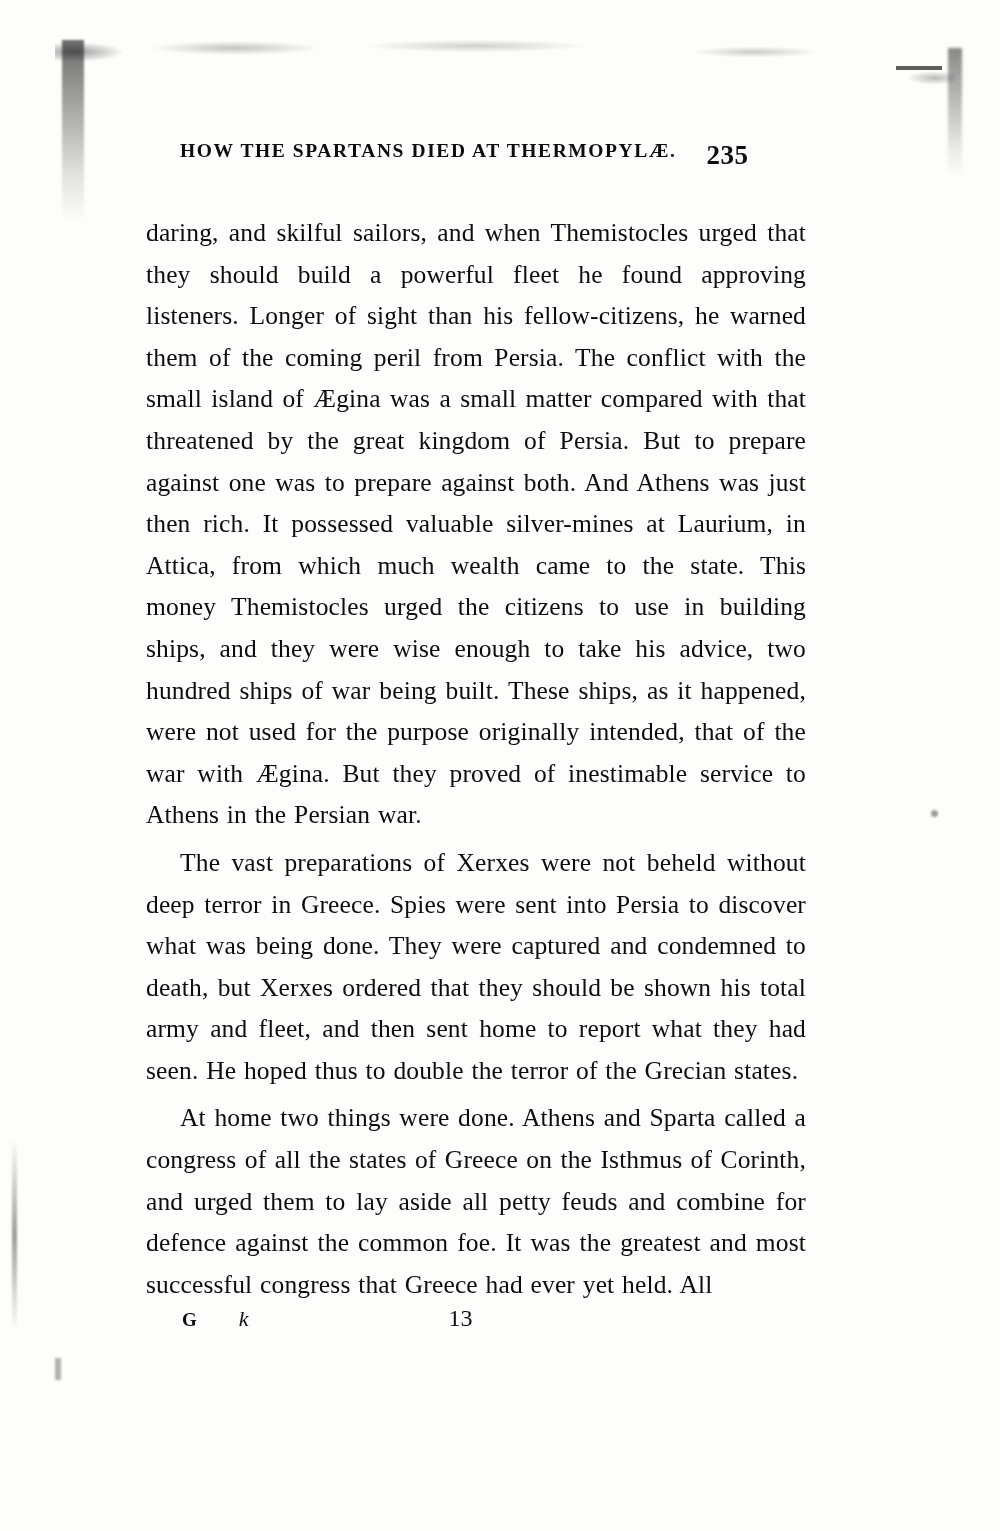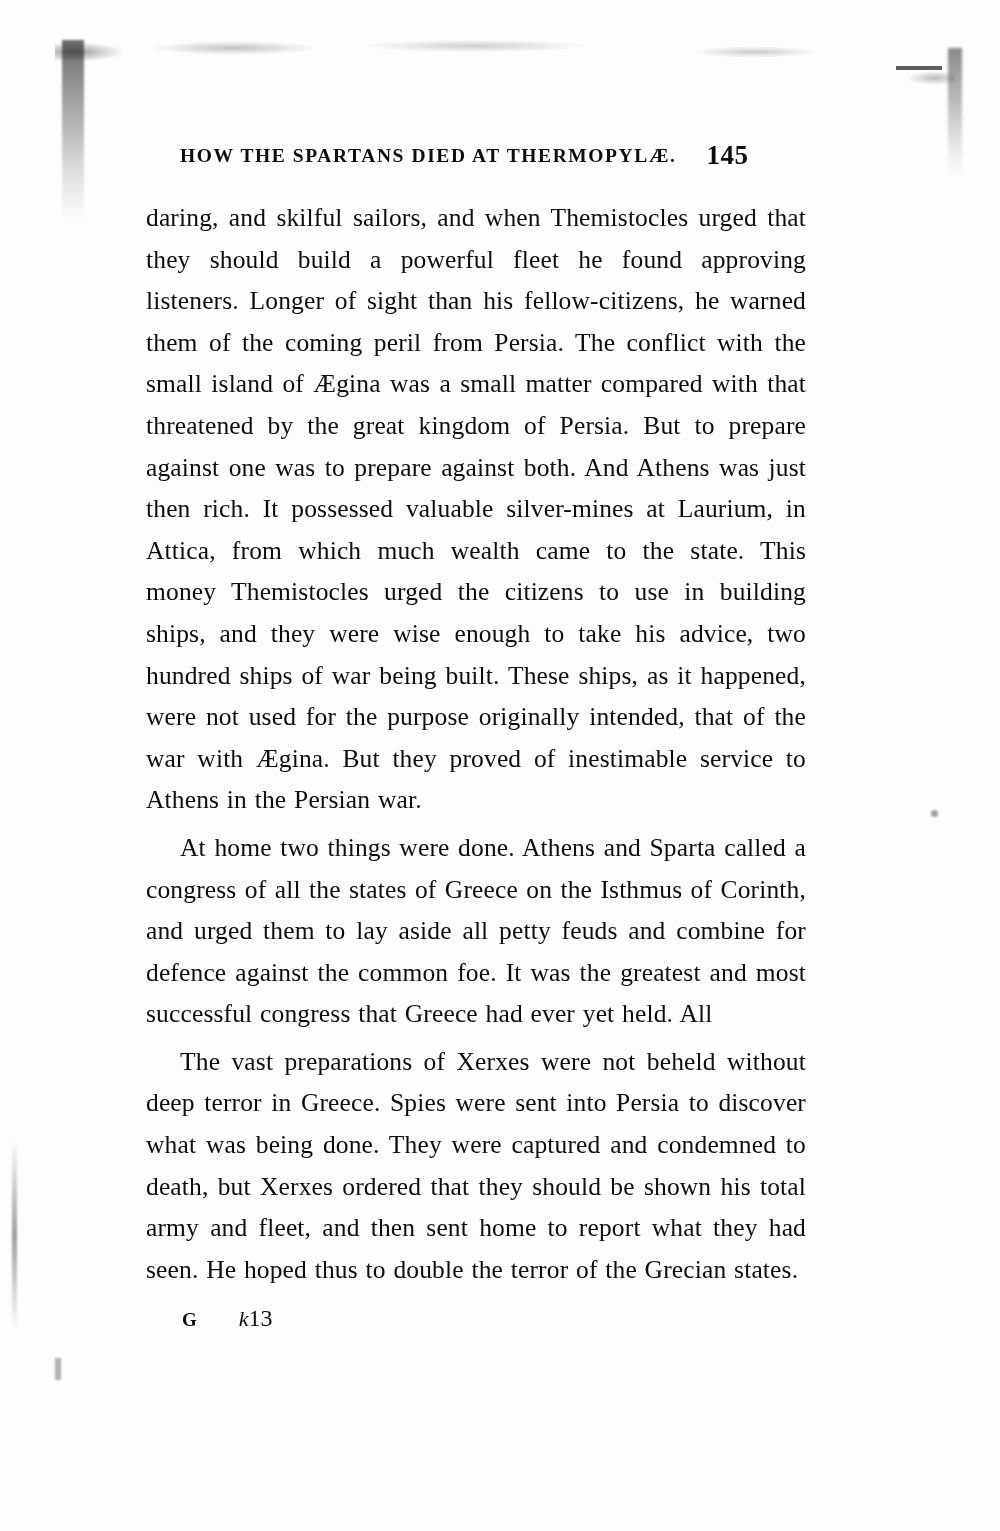--- a/index.html
+++ b/index.html
@@ -102,23 +102,23 @@
   
   .page-content {
     position: absolute;
     top: 140px;
     left: 140px;
     width: 672px;
   }
 
   .running-head {
     display: flex;
-    align-items: center;
+    align-items: flex-start;
     justify-content: flex-start;
-    margin: 0 0 26px 0;
+    margin: 0 0 41px 0;
     padding-left: 40px;
   }
   .running-head .title {
     font-size: 19.5px;
     letter-spacing: 1.6px;
     font-weight: bold;
     font-variant: small-caps;
     text-transform: uppercase;
     white-space: nowrap;
   }
@@ -155,20 +155,21 @@
     margin-left: 42px;
     font-size: 19px;
     font-weight: bold;
   }
   .sig-mark2 {
     margin-left: 42px;
     font-size: 22px;
     font-style: italic;
   }
   .footer-num {
+    margin-left: 200px;
     font-size: 24px;
   }
 
   
   .page-content, .page-footer {
     text-rendering: optimizeLegibility;
     -webkit-font-smoothing: none;
   }
 </style>
 </head>
@@ -181,28 +182,28 @@
   <div class="scan-edge-right"></div>
   <div class="scan-speck-a"></div>
   <div class="scan-speck-b"></div>
   <div class="scan-speck-c"></div>
 </div>
 
 <div class="page-content">
 
   <div class="running-head">
     <span class="title">HOW THE SPARTANS DIED AT THERMOPYLÆ.</span>
-    <span class="folio">145</span>
+    <span class="folio">235</span>
   </div>
 
   <p class="body-par">daring, and skilful sailors, and when Themistocles urged that they should build a powerful fleet he found approving listeners. Longer of sight than his fellow-citizens, he warned them of the coming peril from Persia. The conflict with the small island of Ægina was a small matter compared with that threatened by the great kingdom of Persia. But to prepare against one was to prepare against both. And Athens was just then rich. It possessed valuable silver-mines at Laurium, in Attica, from which much wealth came to the state. This money Themistocles urged the citizens to use in building ships, and they were wise enough to take his advice, two hundred ships of war being built. These ships, as it happened, were not used for the purpose originally intended, that of the war with Ægina. But they proved of inestimable service to Athens in the Persian war.</p>
 
+  <p class="body-par">The vast preparations of Xerxes were not beheld without deep terror in Greece. Spies were sent into Persia to discover what was being done. They were captured and condemned to death, but Xerxes ordered that they should be shown his total army and fleet, and then sent home to report what they had seen. He hoped thus to double the terror of the Grecian states.</p>
+
   <p class="body-par">At home two things were done. Athens and Sparta called a congress of all the states of Greece on the Isthmus of Corinth, and urged them to lay aside all petty feuds and combine for defence against the common foe. It was the greatest and most successful congress that Greece had ever yet held. All</p>
-
-  <p class="body-par">The vast preparations of Xerxes were not beheld without deep terror in Greece. Spies were sent into Persia to discover what was being done. They were captured and condemned to death, but Xerxes ordered that they should be shown his total army and fleet, and then sent home to report what they had seen. He hoped thus to double the terror of the Grecian states.</p>
 
 </div>
 
 <div class="page-footer">
   <span class="sig-mark">G</span>
   <span class="sig-mark2">k</span>
   <span class="footer-num">13</span>
 </div>
 
 </body></html>

